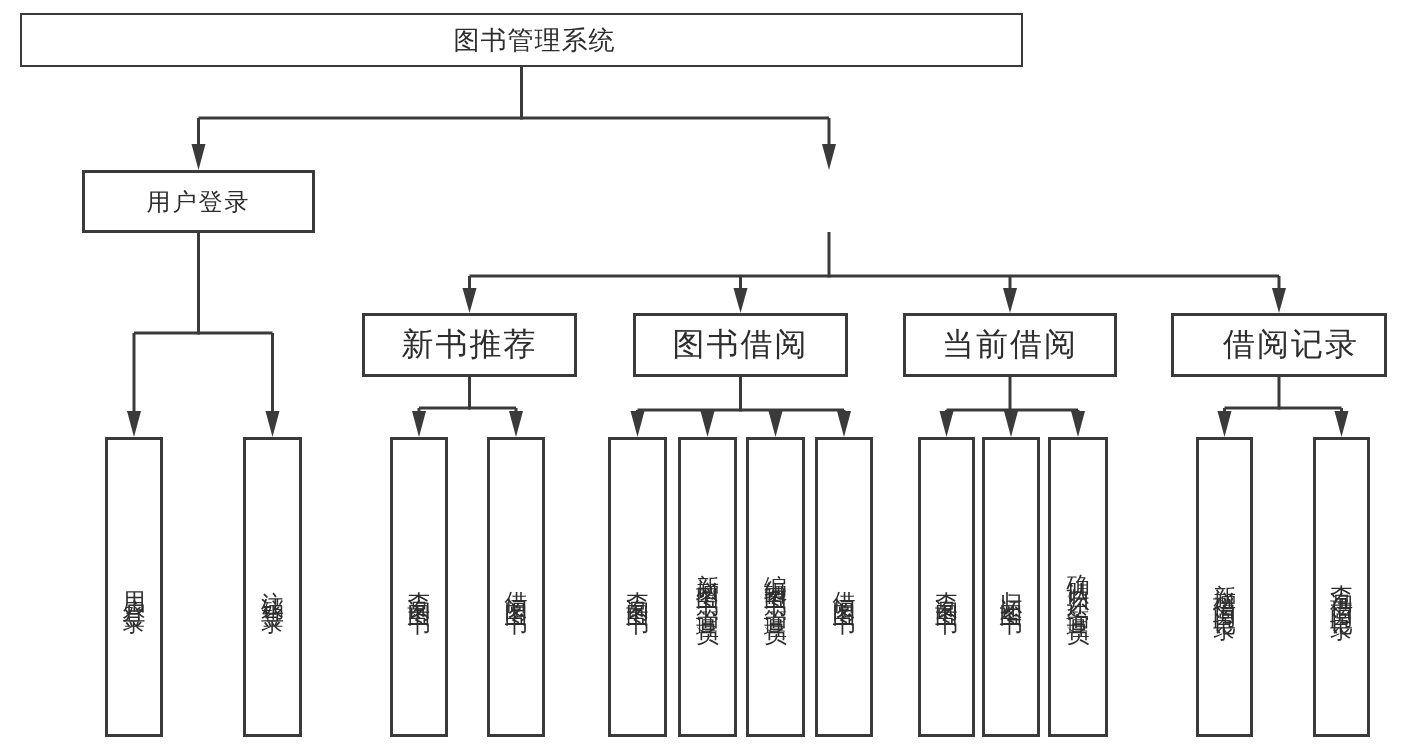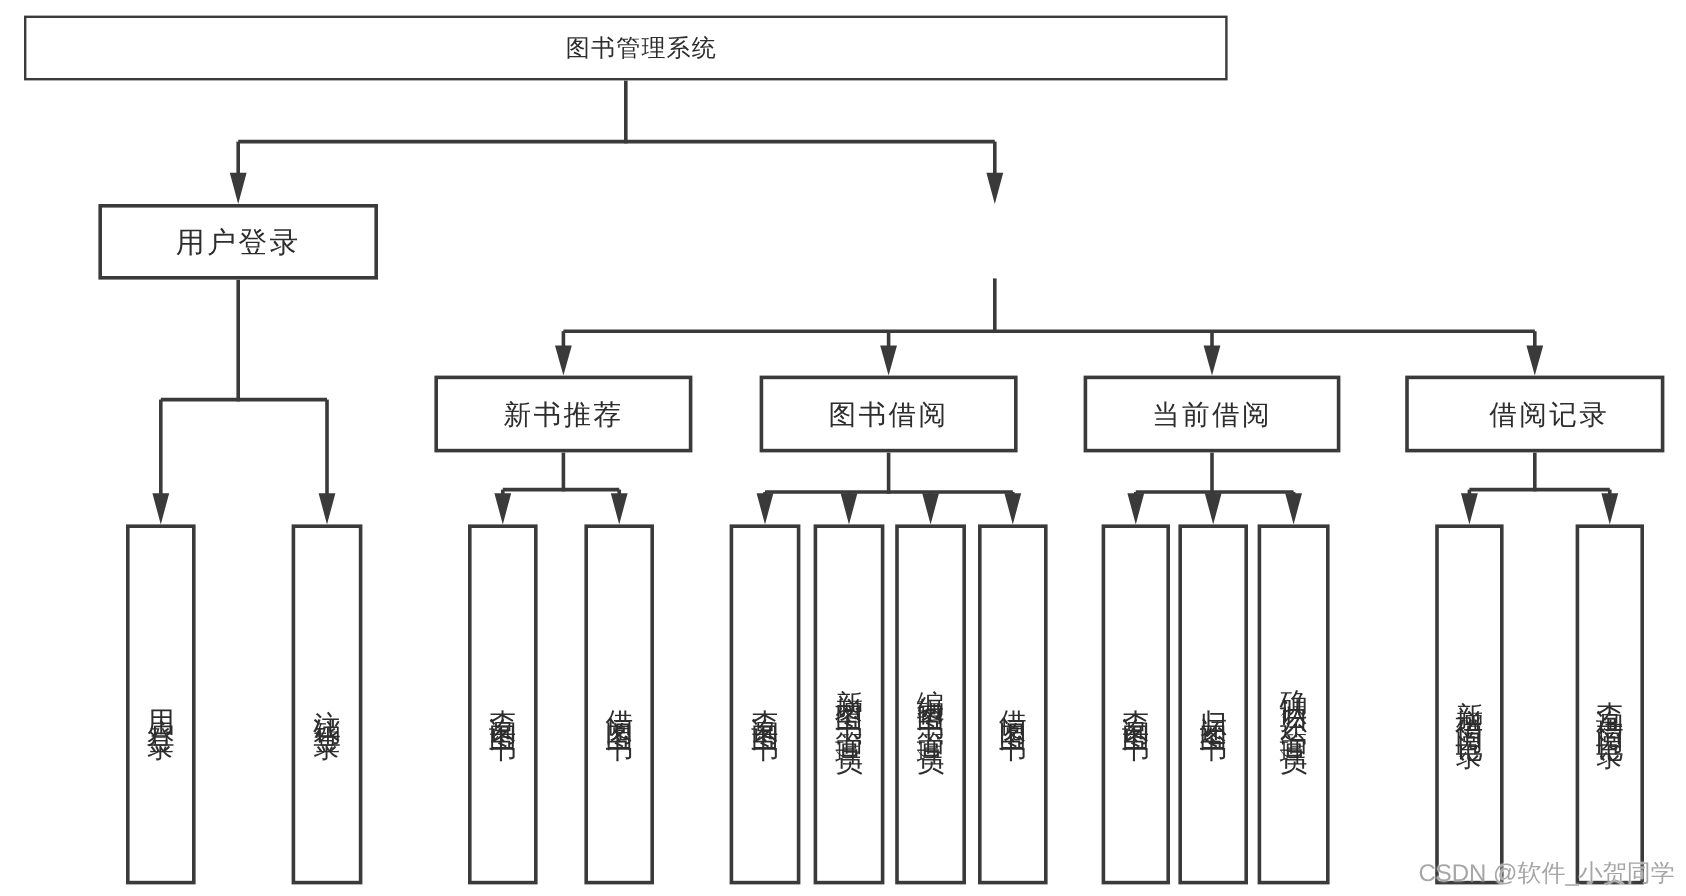--- a/index.html
+++ b/index.html
@@ -24,23 +24,23 @@
   .connector polygon{fill:var(--line);stroke:none;}
   .box{
     position:absolute;
     box-sizing:border-box;
     background:var(--box-background);
     border:3px solid var(--line);
     display:flex;align-items:center;justify-content:center;
     color:var(--text);
     z-index:2;
   }
-  .root{font-size:20px;letter-spacing:1px;border-width:2.5px;padding-left:26px;}
+  .root{font-size:26px;letter-spacing:1px;border-width:2.5px;padding-left:26px;}
   .l2{font-size:24px;letter-spacing:2px;}
-  .l3{font-size:23px;letter-spacing:2px;}
+  .l3{font-size:32px;letter-spacing:2px;}
   .leaf{
     font-size:23px;
     writing-mode:vertical-rl;
     text-orientation:mixed;
     letter-spacing:7px;
     line-height:1;
     text-align:center;
   }
   .watermark{
     position:absolute;
@@ -146,15 +146,14 @@
   <div class="box leaf" style="left:746px;top:437px;width:59px;height:300px;">编辑图书（管理员）</div>
   <div class="box leaf" style="left:815px;top:437px;width:58px;height:300px;">借阅图书</div>
 
   <div class="box leaf" style="left:918px;top:437px;width:57px;height:300px;">查询图书</div>
   <div class="box leaf" style="left:982px;top:437px;width:58px;height:300px;">归还图书</div>
   <div class="box leaf" style="left:1048px;top:437px;width:60px;height:300px;">确认归还（管理员）</div>
 
   <div class="box leaf" style="left:1196px;top:437px;width:57px;height:300px;">新增借阅记录</div>
   <div class="box leaf" style="left:1313px;top:437px;width:57px;height:300px;">查询借阅记录</div>
 
-  <div class="watermark">CSDN @软件_小贺同学</div>
 
 </div>
 
 </body></html>

